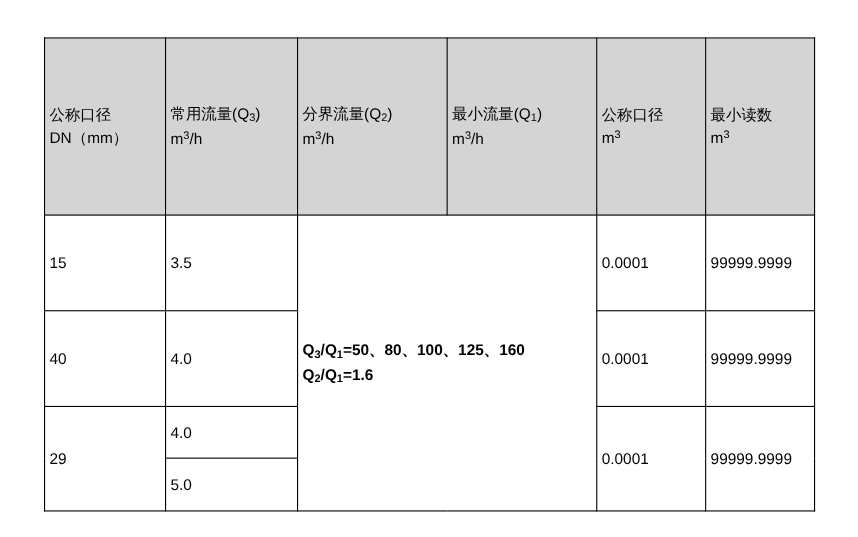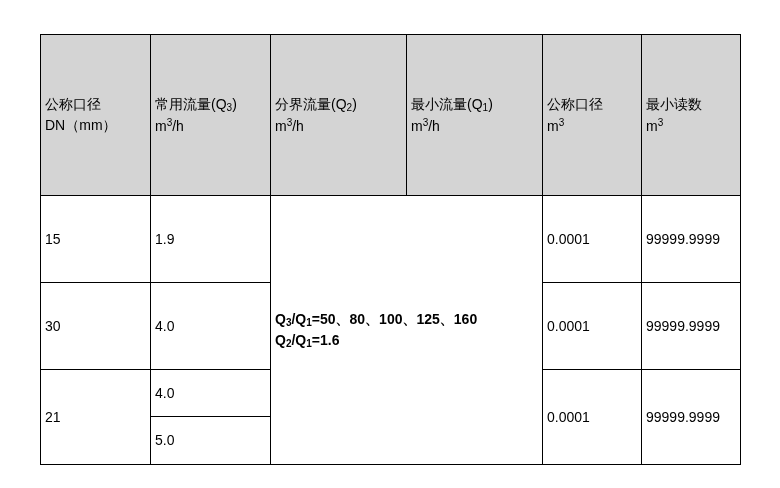--- a/index.html
+++ b/index.html
@@ -104,38 +104,38 @@
           <span class="cell-line">m<sup>3</sup></span>
         </td>
         <td>
           <span class="cell-line">最小读数</span>
           <span class="cell-line">m<sup>3</sup></span>
         </td>
       </tr>
 
       <tr class="row-15">
         <td>15</td>
-        <td>1.9</td>
+        <td>3.5</td>
         <td class="mid-note" colspan="2" rowspan="4">
           <span class="cell-line">Q<sub>3</sub>/Q<sub>1</sub>=50、80、100、125、160</span>
           <span class="cell-line">Q<sub>2</sub>/Q<sub>1</sub>=1.6</span>
         </td>
         <td>0.0001</td>
         <td>99999.9999</td>
       </tr>
 
       <tr class="row-20">
-        <td>30</td>
+        <td>40</td>
         <td>4.0</td>
         <td>0.0001</td>
         <td>99999.9999</td>
       </tr>
 
       <tr class="row-25a">
-        <td rowspan="2">21</td>
+        <td rowspan="2">29</td>
         <td>4.0</td>
         <td rowspan="2">0.0001</td>
         <td rowspan="2">99999.9999</td>
       </tr>
 
       <tr class="row-25b">
         <td>5.0</td>
       </tr>
     </tbody>
   </table>

